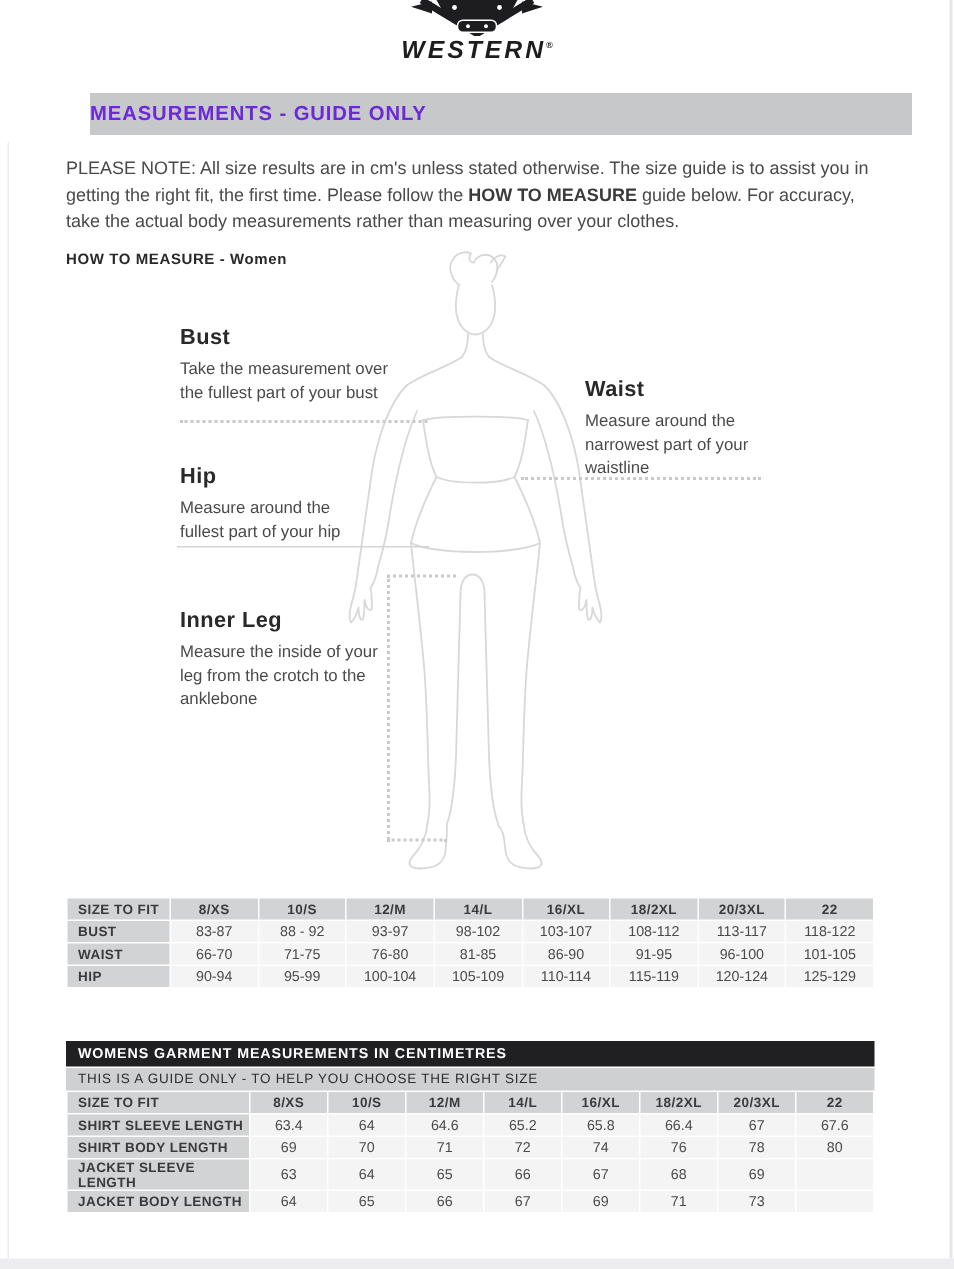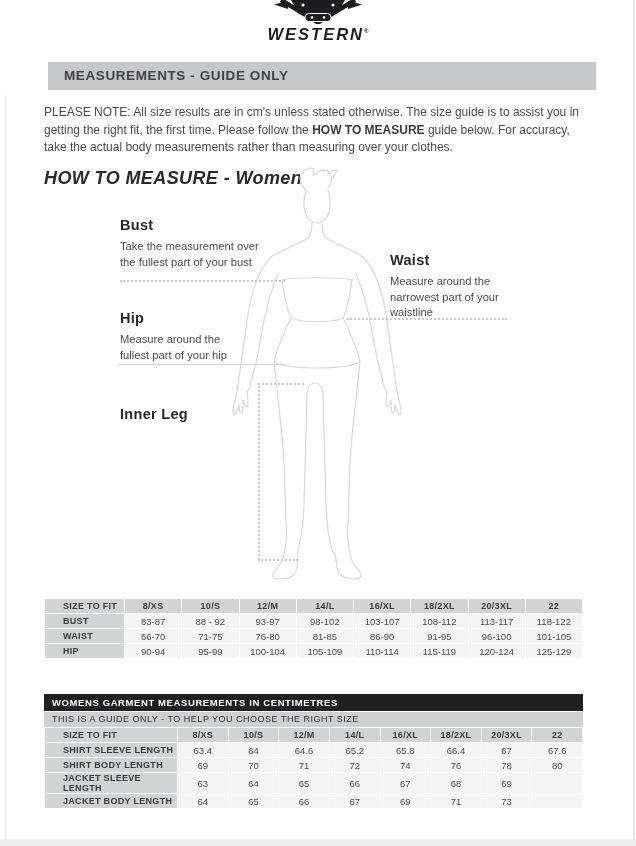--- a/index.html
+++ b/index.html
@@ -11,30 +11,30 @@
   .edge-bottom{position:absolute;left:0;top:839px;width:636px;height:7px;background:#ededef;}
 
   
   .logo{position:absolute;left:0;right:0;top:0;text-align:center;}
   .logo svg{display:block;margin:0 auto;}
   .brand-name{font-weight:bold;font-style:italic;font-size:16.5px;letter-spacing:2px;
               color:#1d1d1f;margin-top:0px;line-height:14px;}
   .brand-name sup{font-size:6px;letter-spacing:0;}
 
   
-  .title-bar{position:absolute;left:48px;top:62px;width:548px;height:28px;background:#c7c8ca;
-             font-weight:bold;font-size:13.5px;letter-spacing:0.6px;color:#404040;
-             line-height:28px;padding-left:16px;box-sizing:border-box;}
+  .title-bar{position:absolute;left:60px;top:62px;width:548px;height:28px;background:#c7c8ca;
+             font-weight:bold;font-size:13.5px;letter-spacing:0.6px;color:#6d28d9;
+             line-height:28px;box-sizing:border-box;}
 
   
   .note{position:absolute;left:44px;top:104px;width:548px;font-size:12px;line-height:17.5px;color:#4a4a4c;}
   .note b{color:#3a3a3c;}
 
-  .h2{position:absolute;left:44px;top:168px;font-weight:bold;font-size:18px;
-      letter-spacing:0.4px;color:#29292b;font-style:italic;}
+  .h2{position:absolute;left:44px;top:168px;font-weight:bold;font-size:10px;
+      letter-spacing:0.4px;color:#29292b;}
 
   
   .mpoint{position:absolute;width:180px;}
   .mpoint h3{margin:0 0 6px 0;font-size:14.5px;font-weight:bold;letter-spacing:0.3px;color:#29292b;}
   .mpoint p{margin:0;font-size:11.2px;line-height:15.5px;color:#4a4a4c;white-space:pre-line;}
   .mp-bust{left:120px;top:217px;}
   .mp-waist{left:390px;top:252px;}
   .mp-hip{left:120px;top:310px;}
   .mp-innerleg{left:120px;top:406px;}
 
@@ -57,21 +57,21 @@
   .table-block{position:absolute;left:44px;width:539px;}
   .tb1{top:598px;}
   .tb2{top:694px;}
   .tbl-title{height:17px;background:#202022;color:#ffffff;font-size:9.5px;font-weight:bold;
              letter-spacing:0.6px;line-height:17px;padding-left:8px;box-sizing:border-box;}
   .tbl-subtitle{height:15px;background:#cfd0d2;color:#2e2e30;font-size:9px;font-weight:normal;
              letter-spacing:0.5px;line-height:15px;padding-left:8px;box-sizing:border-box;margin-top:1px;}
   table.sizes{width:539px;border-collapse:separate;border-spacing:1px;table-layout:fixed;margin-top:0px;}
   table.sizes th,table.sizes td{height:14px;padding:0;font-size:9px;}
   table.sizes th{background:#d2d3d5;color:#3a3a3c;font-weight:bold;letter-spacing:0.3px;text-align:center;}
-  table.sizes th.lbl{text-align:left;padding-left:18px;}
+  table.sizes th.lbl{text-align:left;padding-left:7px;}
   table.sizes td{background:#f4f4f5;color:#4a4a4c;text-align:center;font-size:9.5px;font-weight:normal;}
   table.t1 th.lbl{width:61px;}
   table.t2 th.lbl{width:114px;}
 </style>
 </head>
 <body>
 
 <div class="page">
 
   <div class="logo">
@@ -151,20 +151,23 @@
 narrowest part of your
 waistline</p>
   </div>
   <div class="mpoint mp-hip">
     <h3>Hip</h3>
     <p>Measure around the
 fullest part of your hip</p>
   </div>
   <div class="mpoint mp-innerleg">
     <h3>Inner Leg</h3>
+    <p>Measure the inside of your
+leg from the crotch to the
+anklebone</p>
   </div>
 
   <div class="table-block tb1">
     <table class="sizes t1">
       <tbody>
           <tr>
             <th class="lbl">SIZE TO FIT</th>
             <th>8/XS</th>
             <th>10/S</th>
             <th>12/M</th>

